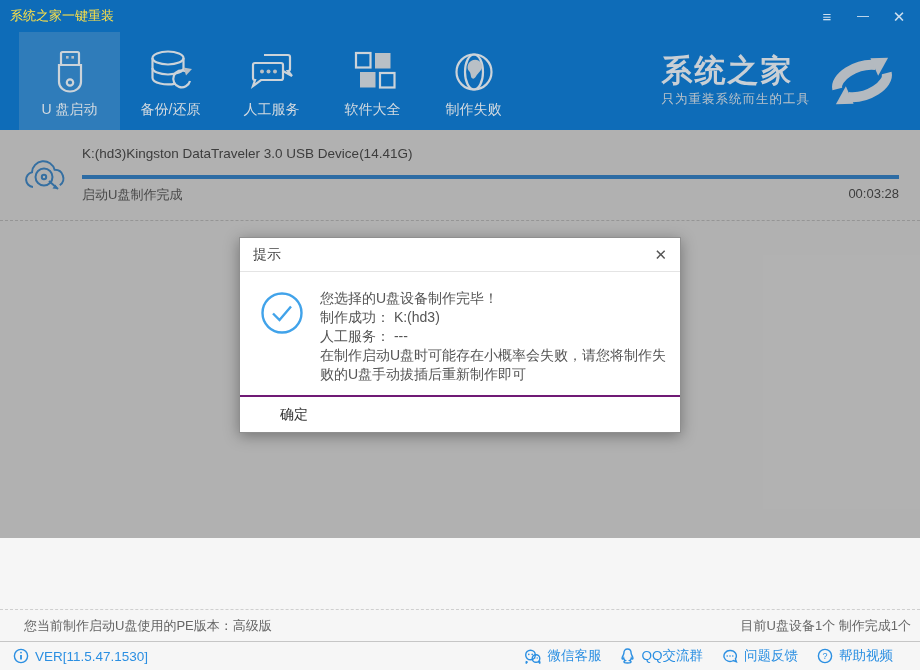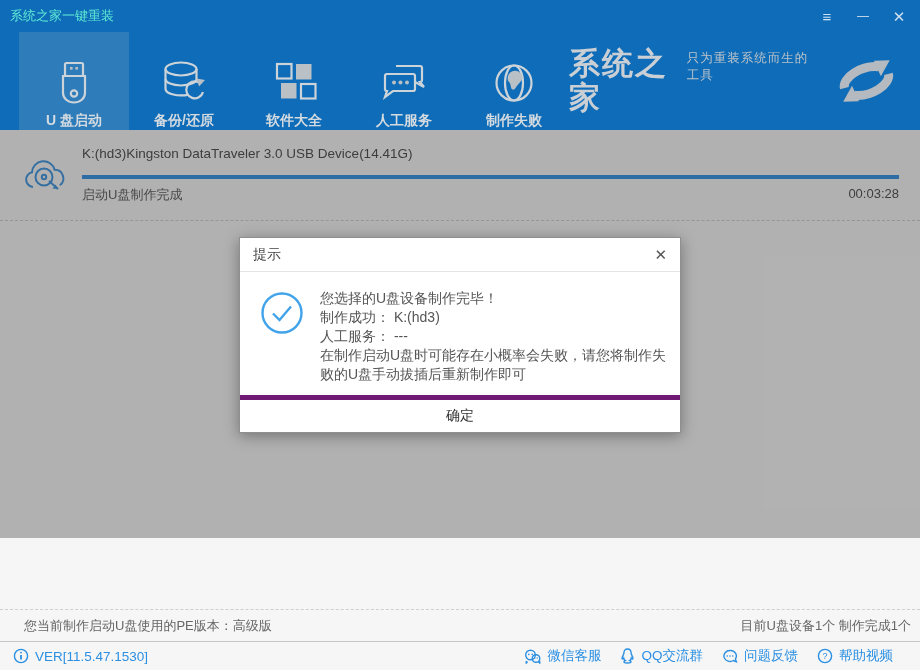--- a/index.html
+++ b/index.html
@@ -2,34 +2,34 @@
 <html><head>
 <meta charset="utf-8">
 <style>
   * { margin:0; padding:0; box-sizing:border-box; }
   html,body { width:920px; height:670px; }
   body { font-family:"Liberation Sans","DejaVu Sans",sans-serif; overflow:hidden; }
   .window { position:relative; width:920px; height:670px; background:#f6f6f6; overflow:hidden; }
 
   
   .titlebar { height:32px; background:#0e6cb8; display:flex; align-items:center; }
-  .titlebar .title { color:#5eead4; font-size:13px; padding-left:10px; }
+  .titlebar .title { color:#fde047; font-size:13px; padding-left:10px; }
   .win-controls { margin-left:auto; display:flex; align-items:center; gap:14px; padding-right:10px; }
   .win-btn { color:#cfe0ef; font-size:15px; width:22px; text-align:center; cursor:pointer; line-height:1; }
 
   
   .nav { height:98px; background:#0e6cb8; display:flex; align-items:stretch; padding-left:19px; }
-  .tab { width:110px; display:flex; flex-direction:column; align-items:center; justify-content:flex-end; padding-bottom:0; cursor:pointer;font-weight:bold; }
+  .tab { width:101px; display:flex; flex-direction:column; align-items:center; justify-content:flex-end; padding-bottom:11px; cursor:pointer; }
   .tab.selected { background:#2f7cba; }
   .tab .t-icon { height:50px; display:flex; align-items:center; justify-content:center; margin-bottom:4px; }
   .tab .t-label { color:#d3dae0; font-size:14px; white-space:nowrap; }
   .nav-icon { stroke:#ccd3d9; fill:none; stroke-width:2.2; }
   .nav-icon .fill { fill:#b9c0c6; stroke:none; }
   .logo { margin-left:auto; display:flex; align-items:center; padding-right:16px; }
-  .logo-text { display:flex; flex-direction:row; }
+  .logo-text { display:flex; flex-direction:column; }
   .brand { font-size:31px; font-weight:900; color:#c9cfd5; letter-spacing:2px; line-height:1.1; }
   .tagline { font-size:12.5px; color:#bcc3c9; margin-top:3px; letter-spacing:1px; }
   .swoosh { margin-left:10px; }
 
   
   .content { position:relative; height:408px; background:#f6f6f6; }
 
   .progress-section { position:absolute; top:0; left:0; right:0; height:90px; }
   .cloud-icon { position:absolute; left:23px; top:24px; }
   .device-line { position:absolute; left:82px; top:16px; font-size:13.5px; color:#555; }
@@ -55,21 +55,21 @@
   
   .overlay { position:absolute; inset:0; background:rgba(0,0,0,0.28); z-index:5; }
   .modal { position:absolute; left:239px; top:107px; width:442px; height:196px; background:#fff;
            border:1px solid #8f8f8f; box-shadow:0 3px 14px rgba(0,0,0,0.35); z-index:10; display:flex; flex-direction:column; }
   .modal-header { height:34px; display:flex; align-items:center; padding:0 13px; border-bottom:1px solid #e4e4e4; }
   .modal-title { font-size:14px; color:#444; }
   .modal-close { margin-left:auto; font-size:15px; color:#555; cursor:pointer; line-height:1; }
   .modal-body { flex:1; display:flex; padding:17px 12px 8px 20px; }
   .check-wrap { width:44px; flex:0 0 44px; margin-right:16px; padding-top:2px; }
   .modal-text { font-size:14px; color:#555; line-height:19px; }
-  .modal-footer { height:37px; border-top:5px solid #701a75; display:flex; align-items:center; justify-content:center; }
+  .modal-footer { height:37px; border-top:2px solid #701a75; display:flex; align-items:center; }
   .ok-btn { font-size:14px; color:#333; background:none; border:none; padding:6px 40px; cursor:pointer; font-family:inherit; }
 </style>
 </head>
 <body>
 
 <div class="window">
 
   <div class="titlebar">
     <span class="title">系统之家一键重装</span>
     <div class="win-controls">
@@ -97,45 +97,45 @@
           <span class="t-icon">
             <svg class="nav-icon" width="52" height="48" viewBox="0 0 52 48">
               <ellipse cx="23" cy="10" rx="15.5" ry="6.5"></ellipse>
               <path d="M7.5 10 v10 a15.5 6.5 0 0 0 31 0 v-10"></path>
               <path d="M7.5 20 v10 a15.5 6.5 0 0 0 23 5.6"></path>
               <path d="M45 33 a8.5 8.5 0 1 1 -4.5 -9.8"></path>
               <polygon class="fill" points="38.5,19.5 47,21 41,27.5"></polygon>
             </svg>
           </span>
           <span class="t-label">备份/还原</span>
-        </div>
-        <div class="tab">
-          <span class="t-icon">
-            <svg class="nav-icon" width="52" height="46" viewBox="0 0 52 46">
-              <rect x="9" y="4" width="14.5" height="14.5"></rect>
-              <rect class="fill" x="28" y="4" width="15.5" height="15.5"></rect>
-              <rect class="fill" x="13" y="23" width="15.5" height="15.5"></rect>
-              <rect x="33" y="24" width="14.5" height="14.5"></rect>
-            </svg>
-          </span>
-          <span class="t-label">软件大全</span>
         </div>
         <div class="tab">
           <span class="t-icon">
             <svg class="nav-icon" width="50" height="44" viewBox="0 0 50 44">
               <path d="M17 5 h24 a2 2 0 0 1 2 2 v12 a2 2 0 0 1 -2 2 l4 5 -9 -5"></path>
               <path d="M8 13 h26 a2 2 0 0 1 2 2 v13 a2 2 0 0 1 -2 2 h-20 l-8 6 2 -6 a2 2 0 0 1 -2 -2 v-13 a2 2 0 0 1 2 -2 z"></path>
               <g class="fill">
                 <circle cx="15" cy="21.5" r="2"></circle>
                 <circle cx="21.5" cy="21.5" r="2"></circle>
                 <circle cx="28" cy="21.5" r="2"></circle>
               </g>
             </svg>
           </span>
           <span class="t-label">人工服务</span>
+        </div>
+        <div class="tab">
+          <span class="t-icon">
+            <svg class="nav-icon" width="52" height="46" viewBox="0 0 52 46">
+              <rect x="9" y="4" width="14.5" height="14.5"></rect>
+              <rect class="fill" x="28" y="4" width="15.5" height="15.5"></rect>
+              <rect class="fill" x="13" y="23" width="15.5" height="15.5"></rect>
+              <rect x="33" y="24" width="14.5" height="14.5"></rect>
+            </svg>
+          </span>
+          <span class="t-label">软件大全</span>
         </div>
         <div class="tab">
           <span class="t-icon">
             <svg class="nav-icon" width="48" height="48" viewBox="0 0 48 48">
               <circle cx="24" cy="24" r="17.5"></circle>
               <ellipse cx="24" cy="24" rx="9" ry="17.5"></ellipse>
               <path class="fill" d="M21 13 c4 -2.5 8.5 -1 10.5 2.5 c2 3.5 -0.5 7 -3 9.5 c-2.5 2.5 -3.5 6.5 -6 5.5 c-2.5 -1 -1 -5 -3.5 -7.5 c-2.5 -2.5 -1.5 -8 2 -10 z"></path>
             </svg>
           </span>
           <span class="t-label">制作失败</span>

